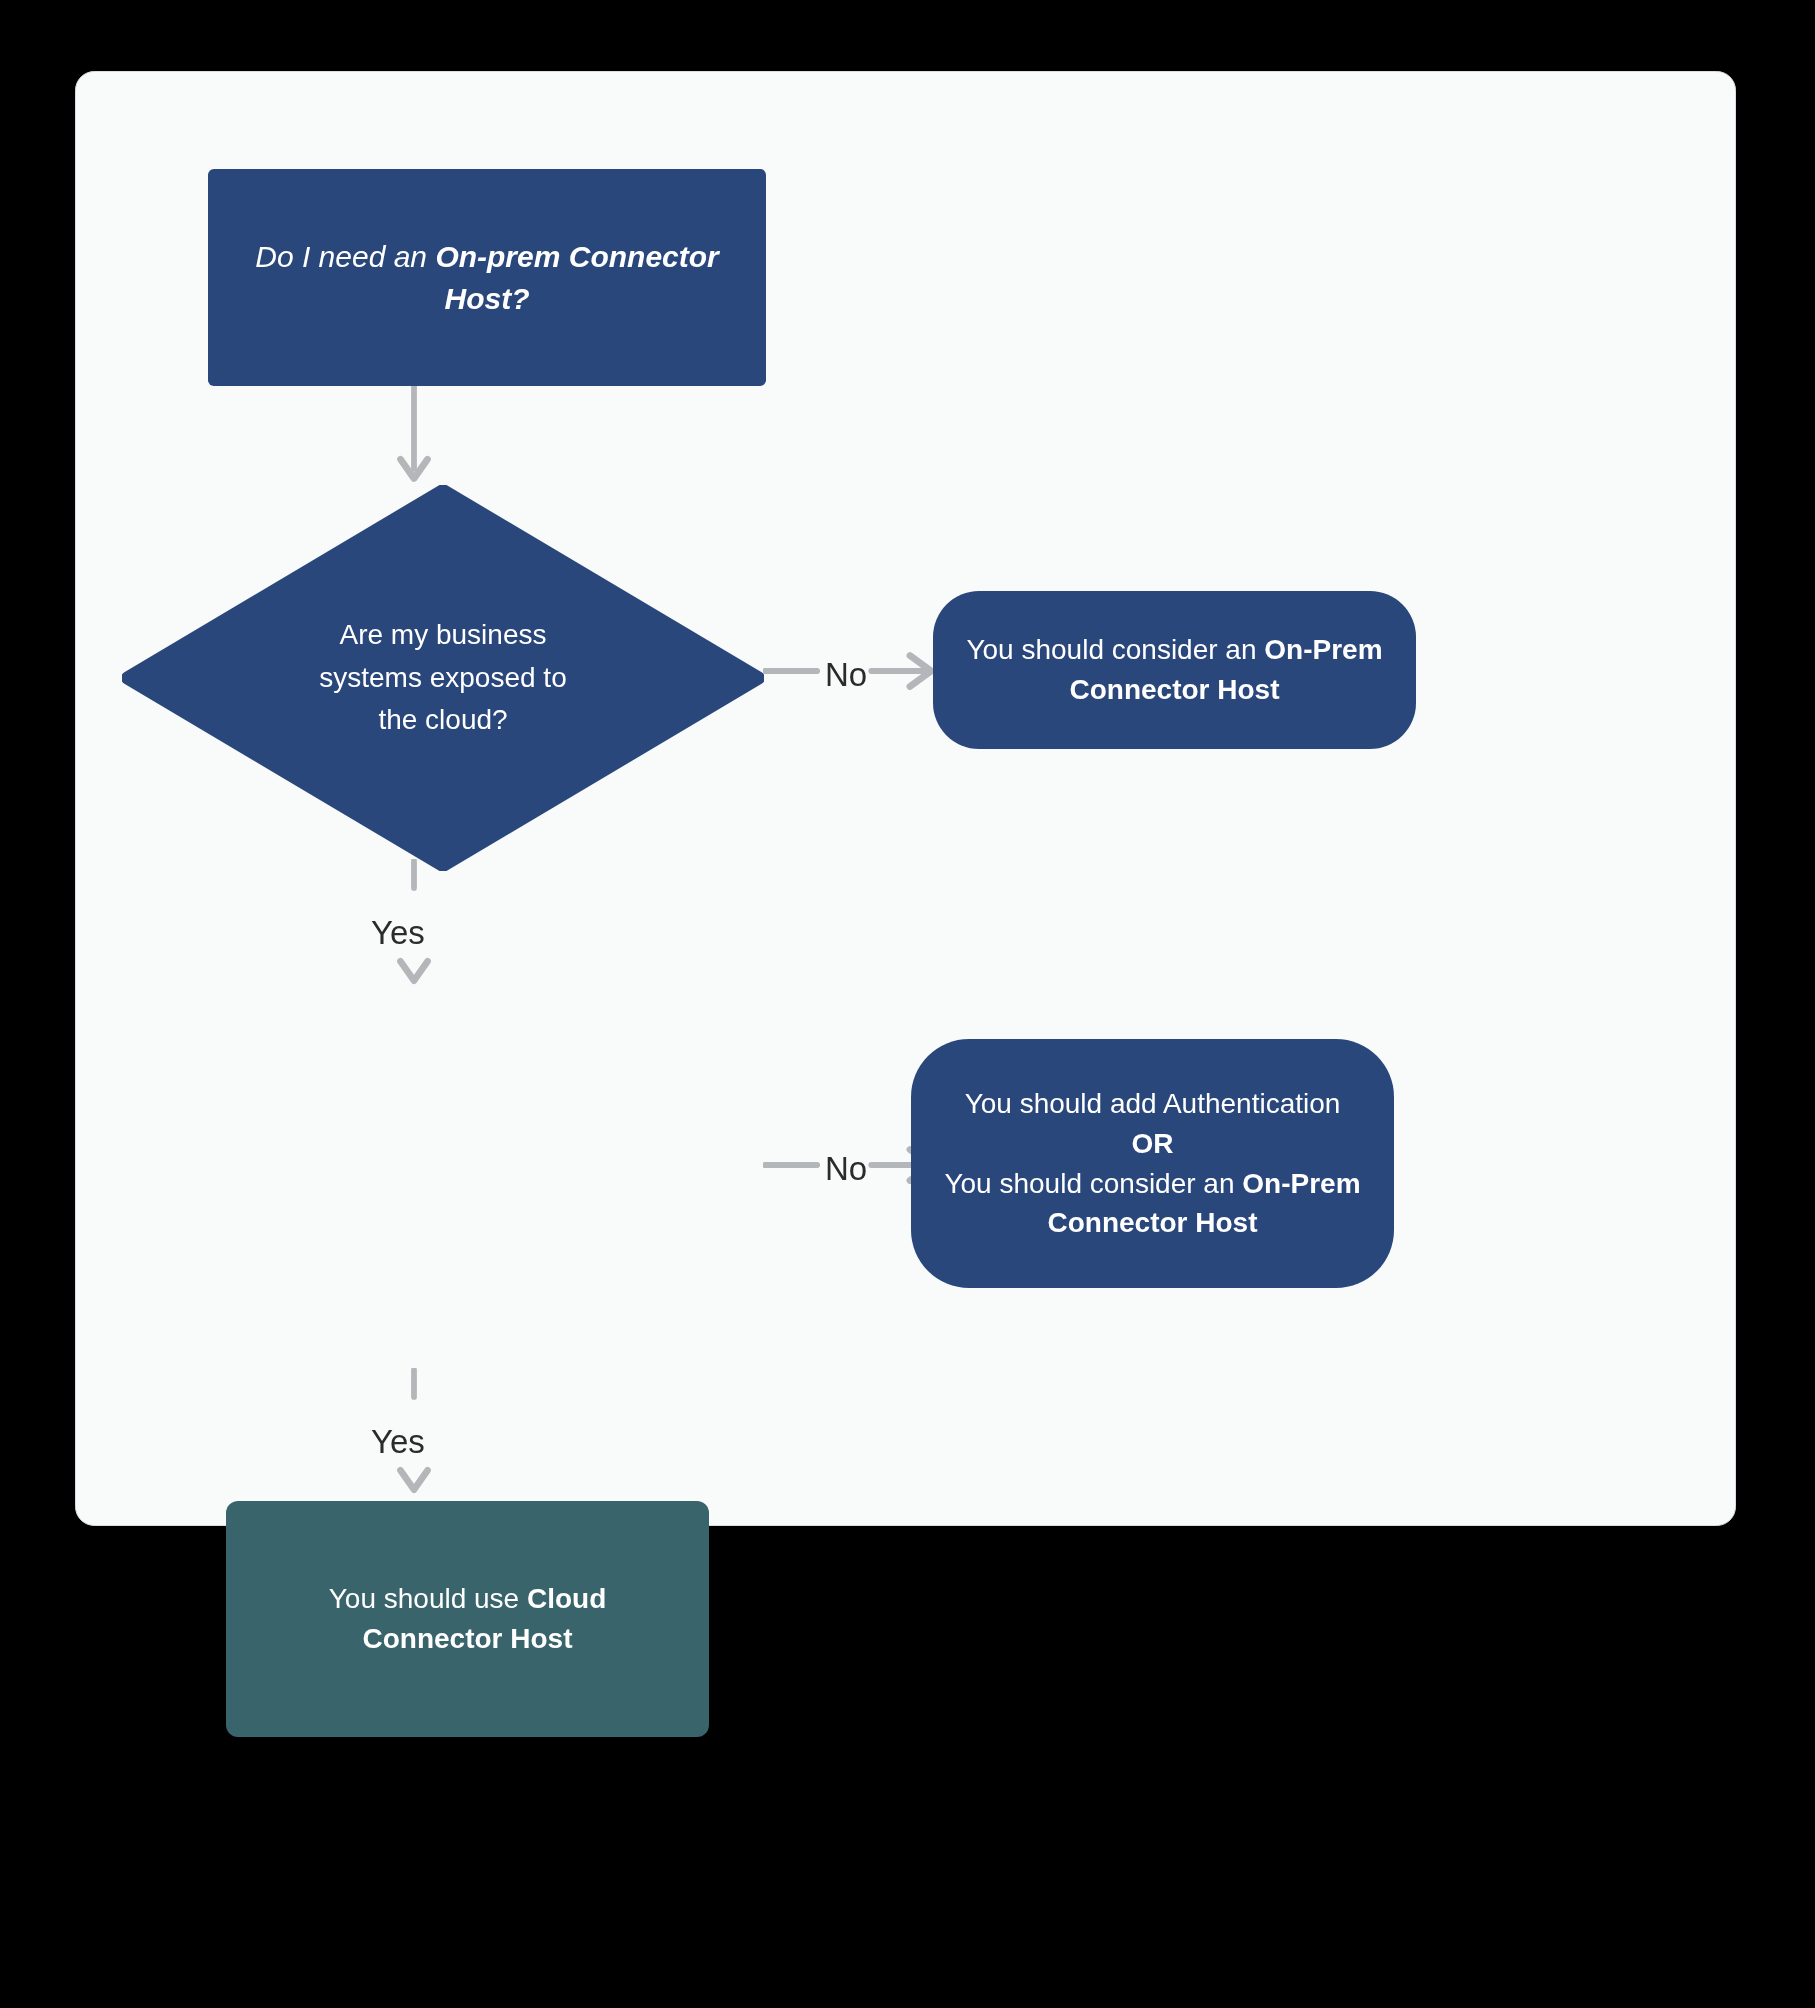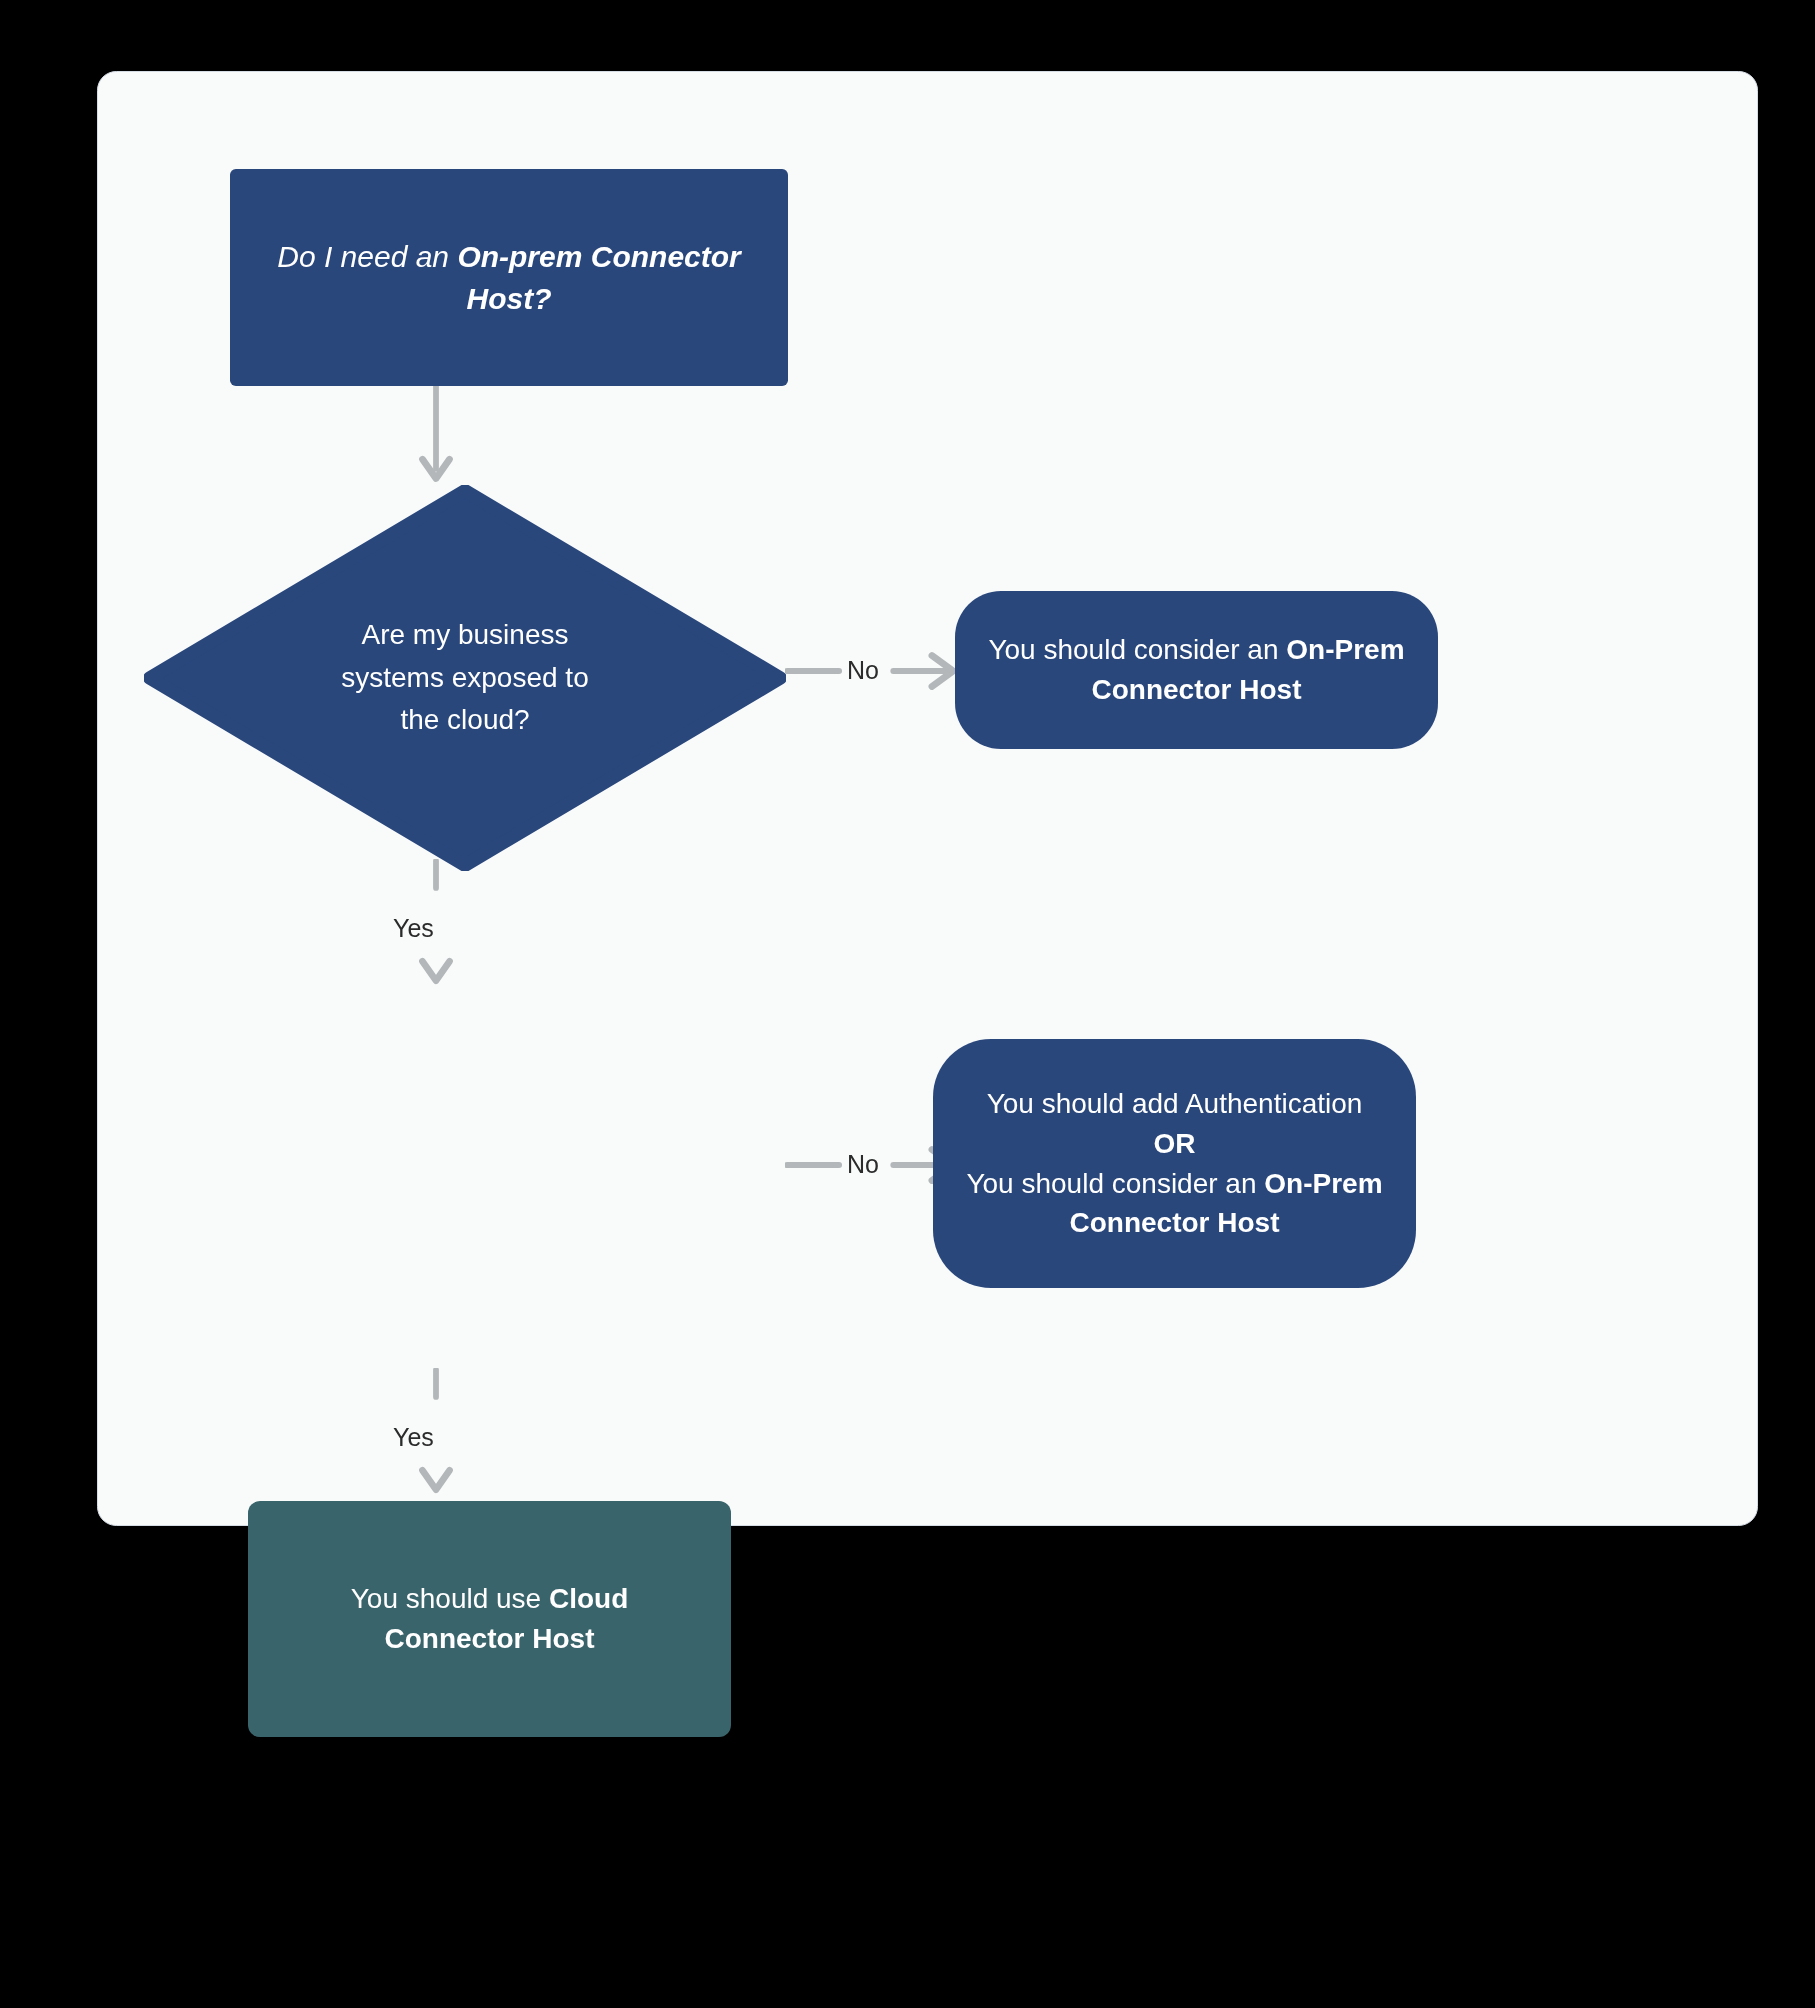--- a/index.html
+++ b/index.html
@@ -18,21 +18,20 @@
   .canvas-card {
     position: absolute;
     left: 75px;
     top: 71px;
     width: 1661px;
     height: 1455px;
     background: #F9FBFB;
     border: 1.9px solid #D5DCE4;
     border-radius: 19.3px;
     box-sizing: border-box;
-    margin-left: 22px;
   }
 
   .stage {
     position: absolute;
     left: 0; top: 0;
     width: 100%; height: 100%;
   }
 
   
   .node-text {
@@ -125,21 +124,21 @@
     height: 236px;
     background: #3A646B;
     border-radius: 12px;
   }
 
   
   .conn { position: absolute; }
 
   .conn-label {
     position: absolute;
-    font-size: 25px;
+    font-size: 33px;
     color: #2B2B2B;
     font-family: "Liberation Sans", sans-serif;
     white-space: nowrap;
   }
 
   
   #conn-title-to-d1 { left: 309px; top: 314px; width: 58px; height: 106px; }
 
   
   #conn-d1-yes { left: 309px; top: 787px; width: 58px; height: 140px; }

